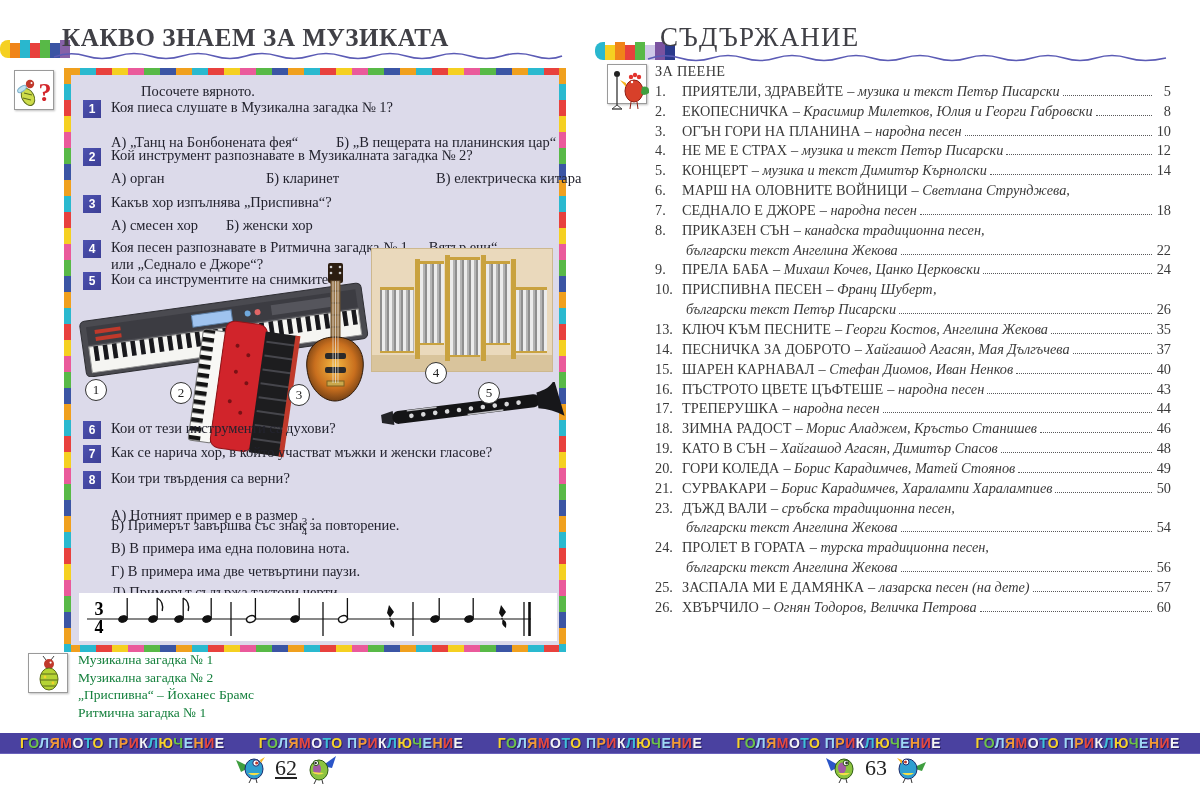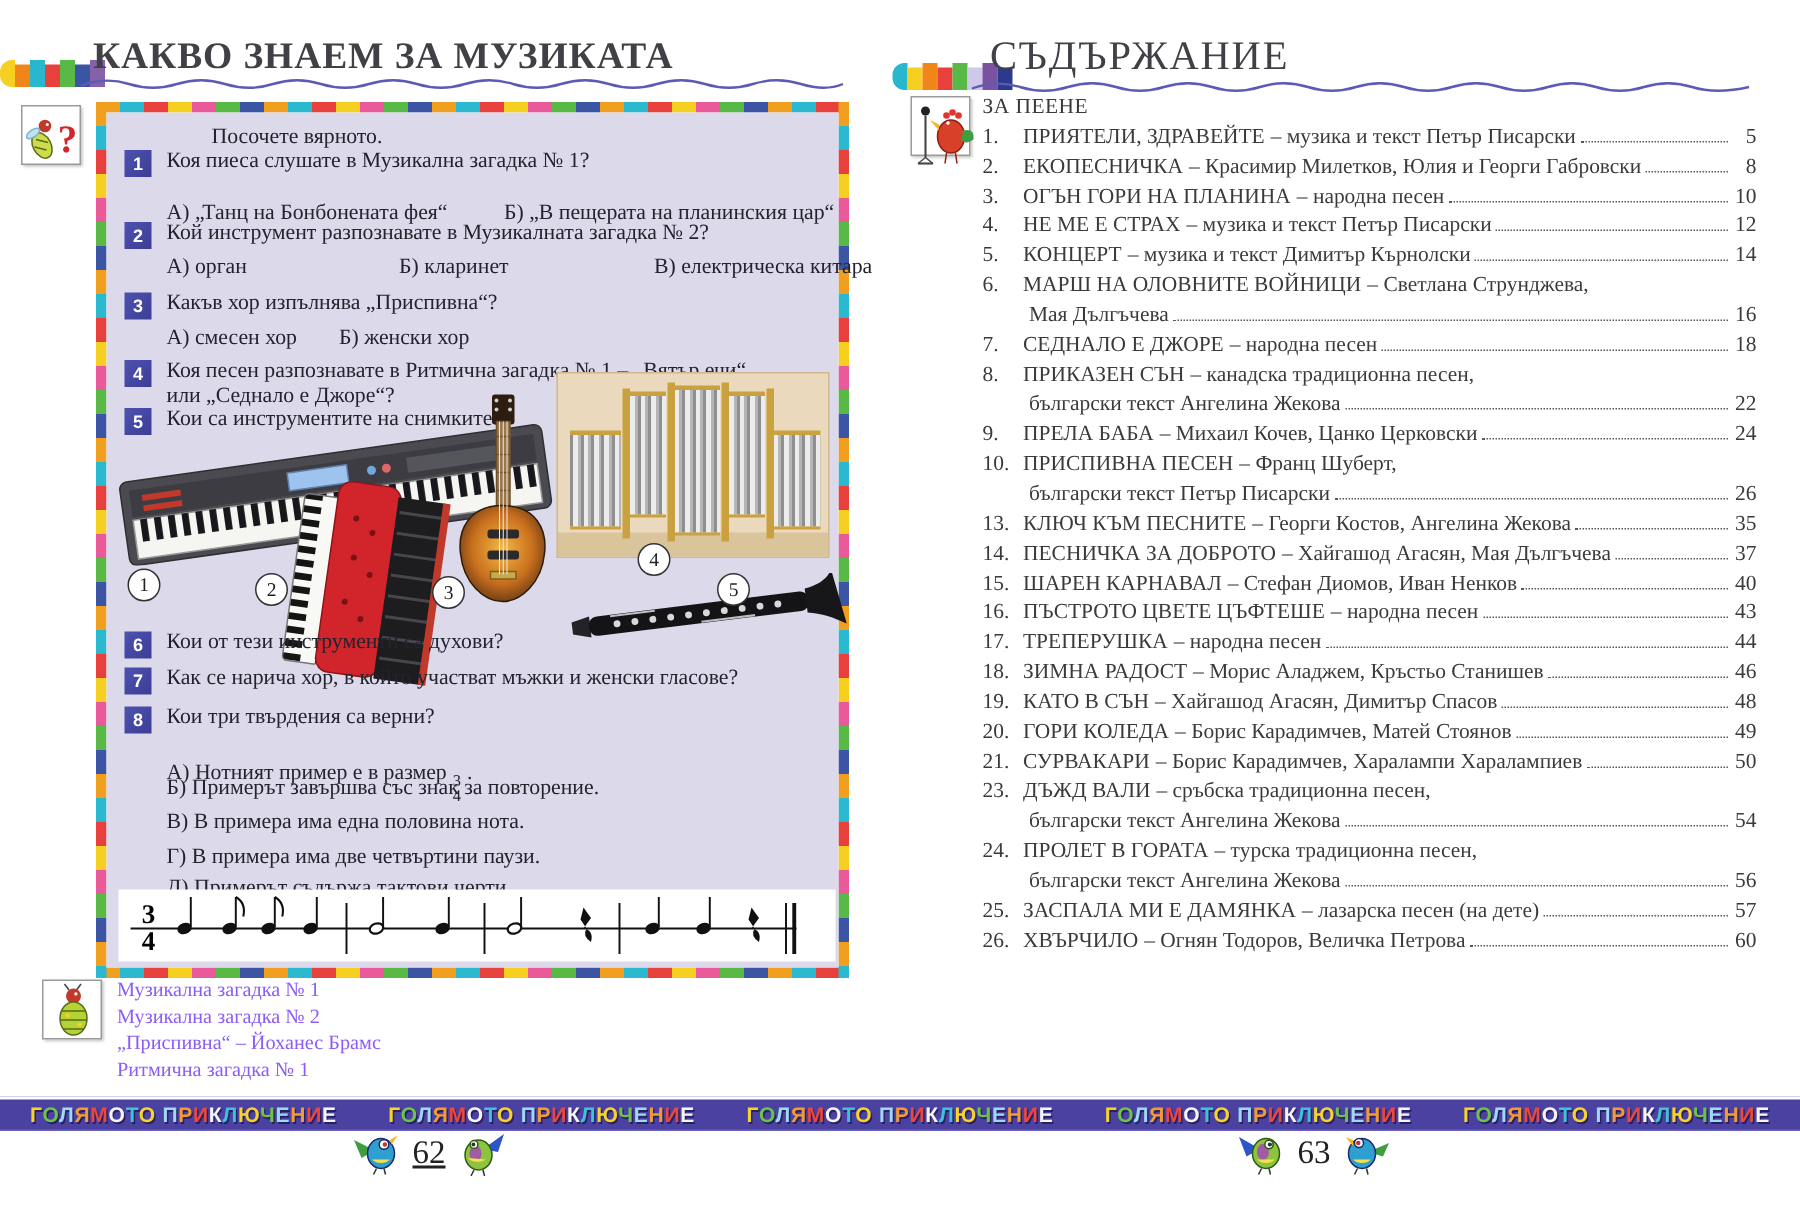--- a/index.html
+++ b/index.html
@@ -48,29 +48,29 @@
   .organ{background:#ead9bc;border:1px solid #cdb88e;overflow:hidden;}
   .organ .base{position:absolute;left:0;right:0;bottom:0;height:16px;background:#d9c49c;}
   .organ .pipes{position:absolute;background:repeating-linear-gradient(90deg,#8f8f8f 0 2px,#ececec 2px 5px,#b5b5b5 5px 7px);
                 border-top:3px solid #c9a23f;border-bottom:2px solid #c9a23f;}
   .organ .trim{position:absolute;width:5px;background:#c9a23f;}
 
   
   .notation{position:absolute;left:8px;top:518px;width:478px;height:48px;background:#fff;}
 
   
-  .listen-lines{position:absolute;left:78px;top:651px;font-size:13.5px;line-height:17.5px;color:#8b5cf6;}
+  .listen-lines{position:absolute;left:78px;top:651px;font-size:13.5px;line-height:17.5px;color:#15803d;}
 
   
   .toc{position:absolute;left:655px;top:62px;width:516px;font-size:14.3px;line-height:19.85px;color:#3a3a3a;}
   .toc-section{letter-spacing:.3px;}
   .toc-line{display:flex;align-items:baseline;}
   .toc-num{width:27px;flex:none;}
   .toc-title{white-space:nowrap;}
-  .toc-rest,.toc-rest2{white-space:nowrap;padding-left:4px;text-align:center;}
+  .toc-rest,.toc-rest2{font-style:italic;white-space:nowrap;padding-left:4px;text-align:center;}
   .toc-line2{padding-left:27px;}
   .leader{flex:1;border-bottom:1.6px dotted #58585a;margin:0 3px 4px 3px;min-width:10px;}
   .toc-page{flex:none;min-width:16px;text-align:right;}
 
   
   .footer-band{position:absolute;left:0;right:0;top:731px;height:23px;background:var(--band,#4a41a0);
                border-top:2px solid #fff;border-bottom:1px solid #6a62bb;}
   #band-text{display:flex;justify-content:space-between;align-items:center;height:100%;padding:0 20px;}
   .band-word{font:800 14px "Liberation Sans",sans-serif;letter-spacing:.5px;white-space:nowrap;
              text-shadow:1px 1px 0 rgba(20,10,60,.6);}
@@ -464,25 +464,20 @@
 
   </div>
 
   <div class="toc-row" data-name="toc-item">
     <div class="toc-line toc-line1" data-name="toc-item-line">
       <span class="toc-num" data-name="toc-item-number">6.</span>
       <span class="toc-title" data-name="toc-item-title">МАРШ НА ОЛОВНИТЕ ВОЙНИЦИ</span>
       <span class="toc-rest" data-name="toc-item-description">– Светлана Струнджева,</span>
 
     </div>
-    <div class="toc-line toc-line2" data-name="toc-item-line2">
-      <span class="toc-rest2" data-name="toc-item-description-2">Мая Дългъчева</span>
-      <span class="leader" data-name="dotted-leader"></span>
-      <span class="toc-page" data-name="toc-item-page">16</span>
-    </div>
   </div>
 
   <div class="toc-row" data-name="toc-item">
     <div class="toc-line toc-line1" data-name="toc-item-line">
       <span class="toc-num" data-name="toc-item-number">7.</span>
       <span class="toc-title" data-name="toc-item-title">СЕДНАЛО Е ДЖОРЕ</span>
       <span class="toc-rest" data-name="toc-item-description">– народна песен</span>
       <span class="leader" data-name="dotted-leader"></span>
       <span class="toc-page" data-name="toc-item-page">18</span>
     </div>

